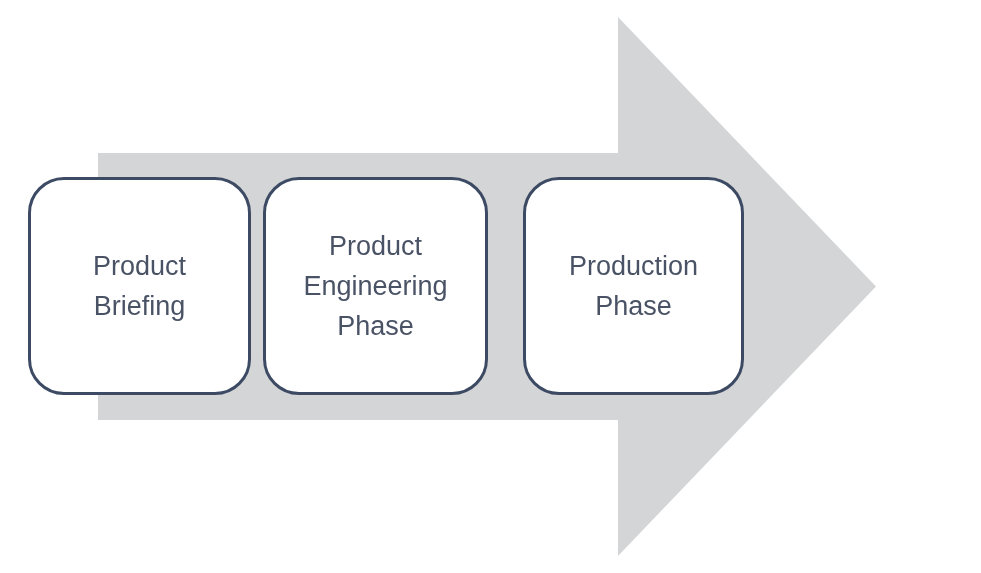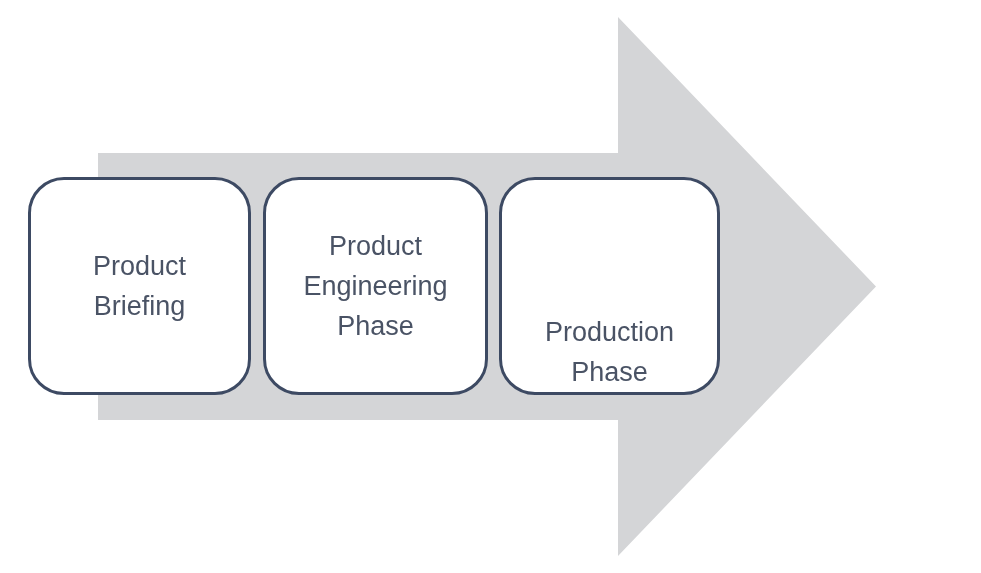--- a/index.html
+++ b/index.html
@@ -34,21 +34,21 @@
     background: var(--box-fill);
     border: 3px solid var(--box-border);
     border-radius: 36px;
     display: flex;
     align-items: center;
     justify-content: center;
     z-index: 2;
   }
   .step-box.box1 { left: 28px;  width: 223px; }
   .step-box.box2 { left: 263px; width: 225px; }
-  .step-box.box3 { left: 499px; width: 221px; align-items: flex-end; }
+  .step-box.box3 { left: 523px; width: 221px; }
   .step-box.box4 { left: 737px; width: 218px; }
   .step-label {
     color: var(--label-text);
     font-size: 27px;
     line-height: 40px;
     text-align: center;
     white-space: pre-line;
   }
 </style>
 </head>

